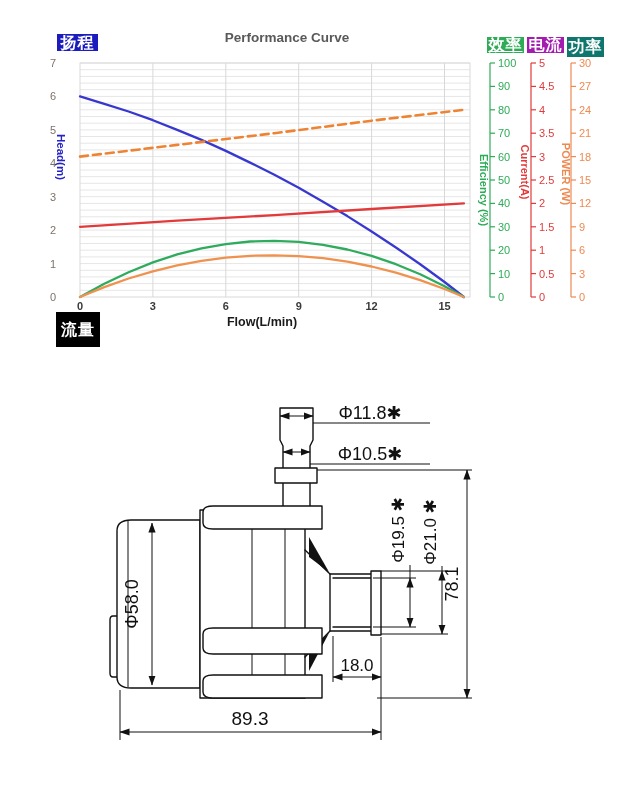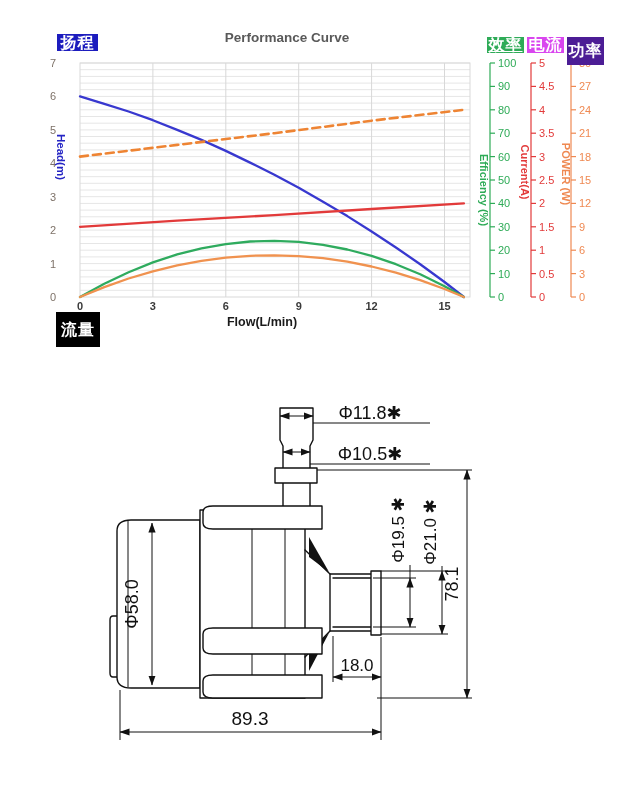--- a/index.html
+++ b/index.html
@@ -174,24 +174,24 @@
     <text x="521" y="172" transform="rotate(90 521 172)" text-anchor="middle" font-size="11" font-weight="bold" fill="#e23a3a">Current(A)</text>
     <text x="562" y="174" transform="rotate(90 562 174)" text-anchor="middle" font-size="11" font-weight="bold" fill="#ef8952">POWER (W)</text>
   </svg>
 
   <div class="badge" style="left:57px;top:34px;width:41px;height:17px;background:#1c1cbe;">
       <span>扬程</span>
     </div>
   <div class="badge" style="left:487px;top:37px;width:37px;height:16px;background:#2eab57;text-decoration:underline;">
       <span>效率</span>
     </div>
-  <div class="badge" style="left:527px;top:37px;width:37px;height:16px;background:#d946ef;">
+  <div class="badge" style="left:527px;top:37px;width:37px;height:16px;background:#a21caf;">
       <span>电流</span>
     </div>
-  <div class="badge" style="left:567px;top:37px;width:37px;height:28px;background:#4c1d95;">
+  <div class="badge" style="left:567px;top:37px;width:37px;height:20px;background:#0f766e;">
       <span>功率</span>
     </div>
   <div class="badge" style="left:56px;top:312px;width:44px;height:35px;background:#000000;">
       <span>流量</span>
     </div>
 
   <svg id="drawing-svg" width="640" height="420" viewBox="0 0 640 420">
     <defs>
       <marker id="ah" viewBox="0 0 10 10" refX="9.5" refY="5" markerWidth="10" markerHeight="10" orient="auto-start-reverse" markerUnits="userSpaceOnUse">
         <path d="M0,1.4 L10,5 L0,8.6 Z" fill="#111"></path>

